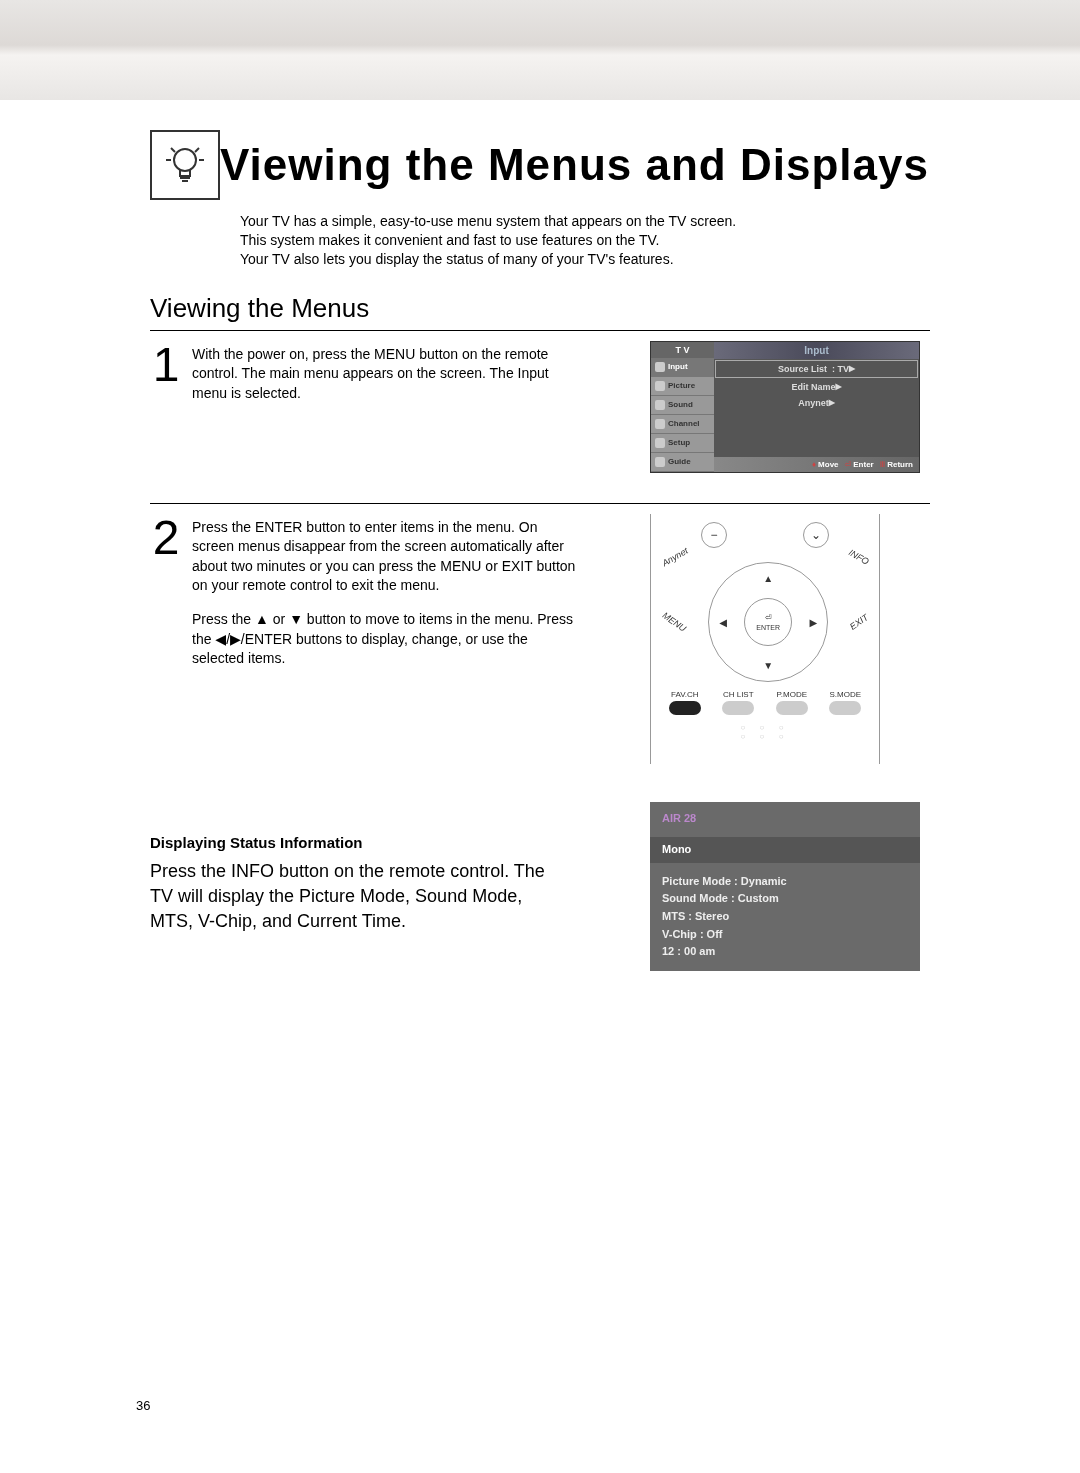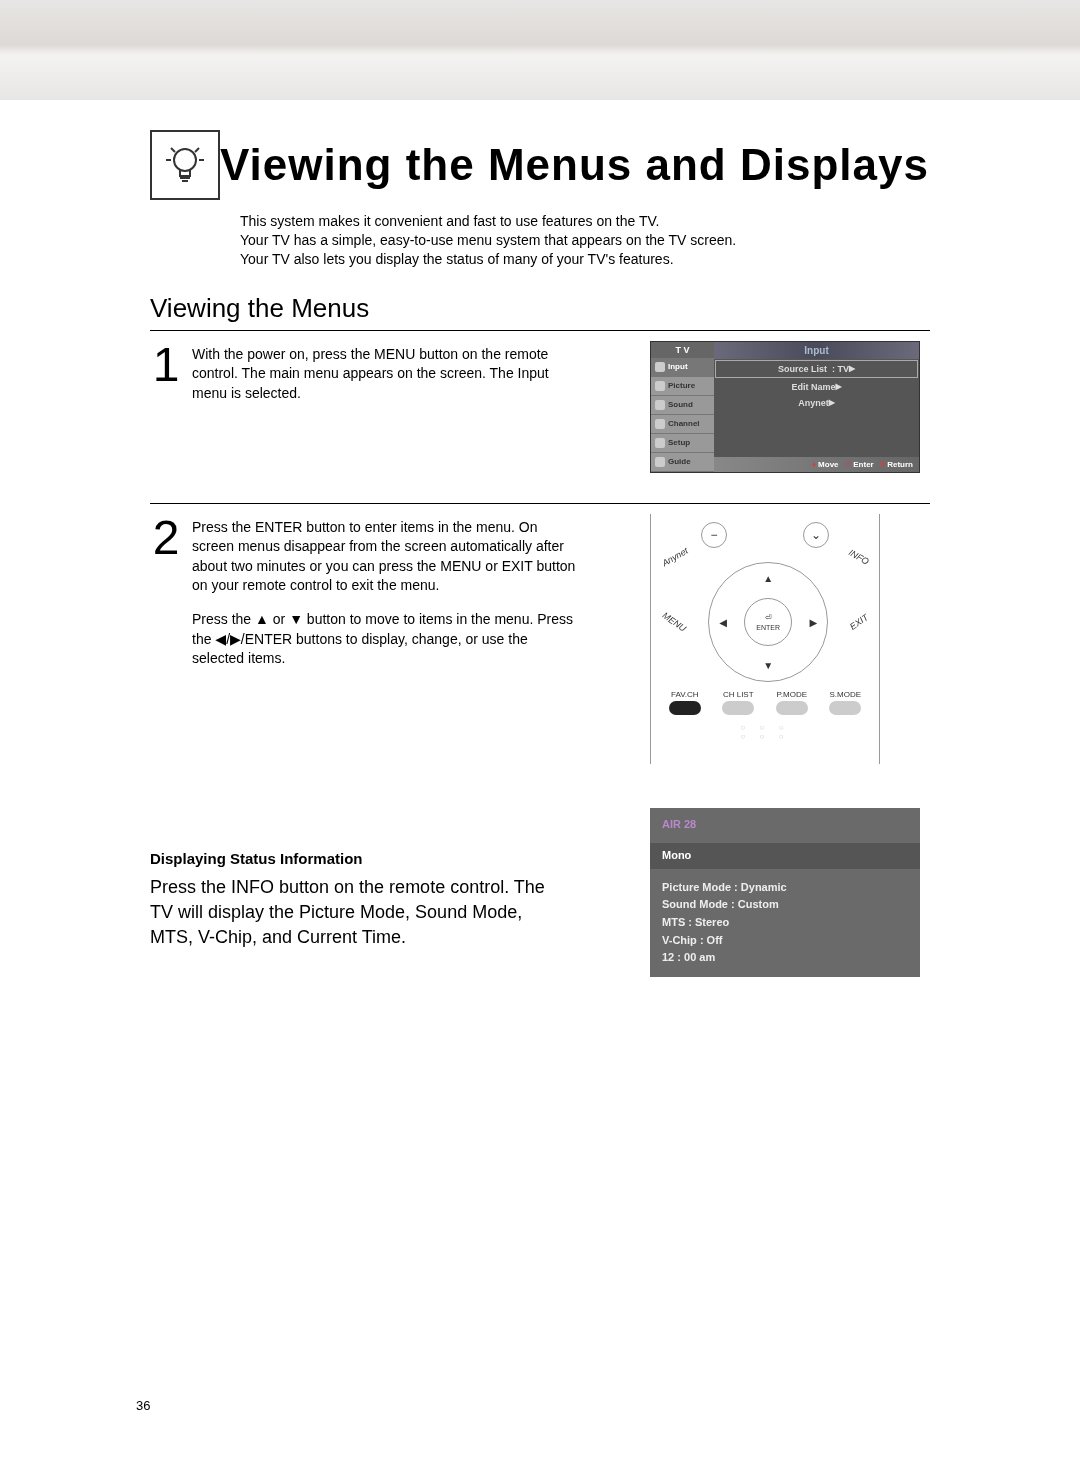--- a/index.html
+++ b/index.html
@@ -13,21 +13,21 @@
 .intro{font-size:14px;line-height:1.35;margin-left:90px;margin-bottom:22px;max-width:580px}
 .sect{font-size:26px;font-weight:400;font-family:"Arial Narrow",Arial,sans-serif;margin:24px 0 6px 0}
 .hr{border:none;border-top:1px solid #000;margin:2px 0 10px 0}
 .step{display:flex;gap:10px;margin-bottom:6px}
 .num{font-size:48px;font-family:"Arial Narrow",Arial,sans-serif;font-weight:400;line-height:1;width:32px;text-align:center;flex-shrink:0}
 .step-body{font-size:14px;line-height:1.4;max-width:400px;padding-top:4px}
 .step-body p{margin-bottom:14px}
 .two-col{display:flex;justify-content:space-between;align-items:flex-start}
 .left{flex:1;max-width:430px}
 .right{width:280px;flex-shrink:0}
-.sub-h{font-size:15px;font-weight:700;margin-top:56px;margin-bottom:8px}
+.sub-h{font-size:15px;font-weight:700;margin-top:40px;margin-bottom:8px}
 .statusp{font-size:18px;line-height:1.4;max-width:420px}
 .pg{position:absolute;left:136px;bottom:60px;font-size:13px}
 
 
 .osd{width:270px;background:#555;color:#fff;font-size:10px;border:1px solid #333}
 .osd-top{display:flex}
 .osd-side{width:63px;background:linear-gradient(180deg,#888 0%,#777 100%);display:flex;flex-direction:column}
 .osd-side .tvlbl{text-align:center;font-weight:700;font-size:9px;padding:3px 0;background:#666;color:#fff}
 .osd-tab{display:flex;align-items:center;gap:3px;padding:4px 4px;background:#999;border-bottom:1px solid #777;font-size:8px;font-weight:700;color:#333}
 .osd-tab.sel{background:#777;color:#fff}
@@ -56,21 +56,21 @@
 .r-dn{bottom:10px;left:50%;transform:translateX(-50%)}
 .r-lf{left:10px;top:50%;transform:translateY(-50%)}
 .r-rt{right:10px;top:50%;transform:translateY(-50%)}
 .r-btns{display:flex;justify-content:flex-start;margin-top:8px;gap:6px}
 .r-btn{flex:1;text-align:center}
 .r-pill{width:32px;height:14px;background:#ccc;border-radius:8px;margin:2px auto 0}
 .r-pill.blk{background:#222}
 .r-dots{text-align:center;margin-top:8px;font-size:8px;letter-spacing:6px;color:#ccc}
 
 
-.status{width:270px;background:#6a6a6a;color:#eee;font-size:11px;font-weight:700;line-height:1.6;margin-top:14px}
+.status{width:270px;background:#6a6a6a;color:#eee;font-size:11px;font-weight:700;line-height:1.6;margin-top:8px}
 .status-top{padding:8px 12px 4px;color:#b8c}
 .status-mono{background:#555;padding:4px 12px;margin:6px 0;color:#fff}
 .status-body{padding:4px 12px 10px}
 .sym{font-family:Arial}
 </style>
 </head>
 <body>
 
 <div class="page">
   <div class="hdr-band"></div>
@@ -84,22 +84,22 @@
             <line x1="22" y1="41" x2="28" y2="41" stroke="#333" stroke-width="2"></line>
             <line x1="6" y1="20" x2="11" y2="20" stroke="#333" stroke-width="2"></line>
             <line x1="39" y1="20" x2="44" y2="20" stroke="#333" stroke-width="2"></line>
             <line x1="11" y1="8" x2="15" y2="12" stroke="#333" stroke-width="2"></line>
             <line x1="39" y1="8" x2="35" y2="12" stroke="#333" stroke-width="2"></line>
           </svg>
       </div>
       <div class="main-title">Viewing the Menus and Displays</div>
     </div>
     <div class="intro">
+      <div>Your TV has a simple, easy-to-use menu system that appears on the TV screen.</div>
       <div>This system makes it convenient and fast to use features on the TV.</div>
-      <div>Your TV has a simple, easy-to-use menu system that appears on the TV screen.</div>
       <div>Your TV also lets you display the status of many of your TV's features.</div>
     </div>
 
     <div class="sect">Viewing the Menus</div>
     <hr class="hr">
 
     <div class="two-col">
       <div class="left">
         <div class="step">
           <div class="num">1</div>

